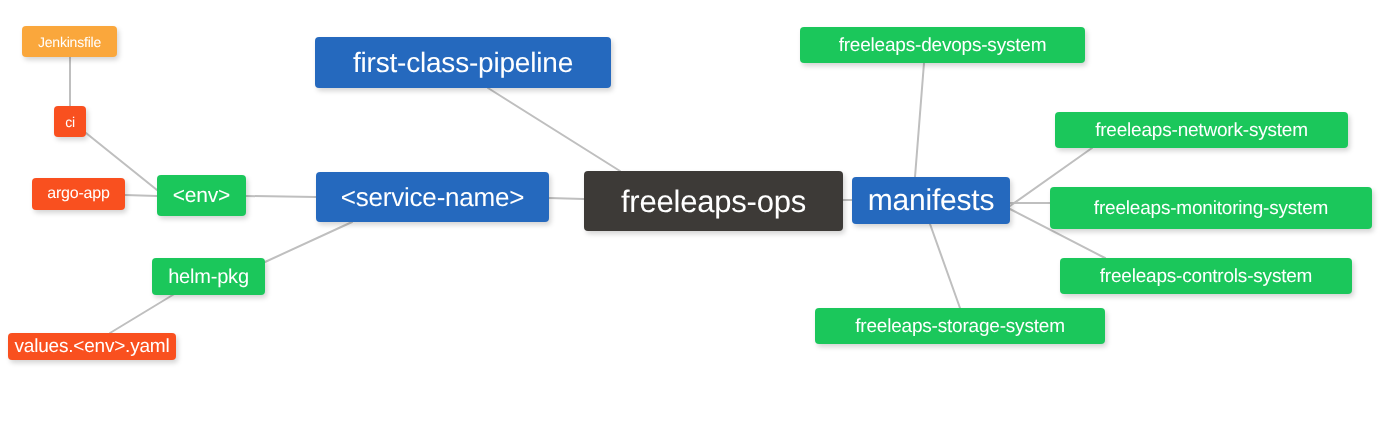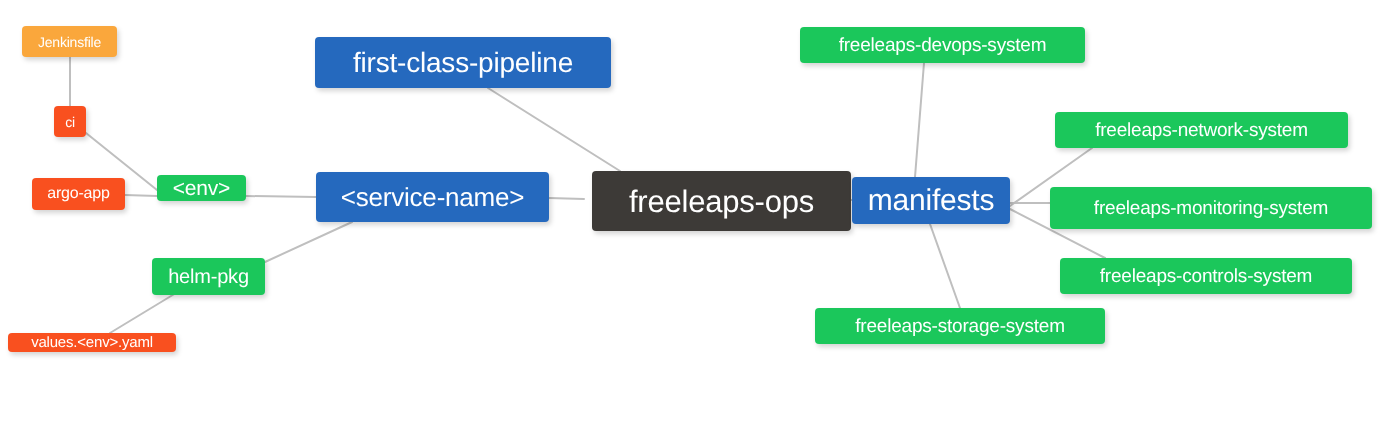--- a/index.html
+++ b/index.html
@@ -55,26 +55,26 @@
       <line x1="924" y1="63" x2="915" y2="177" stroke="#bfbfbf" stroke-width="2" stroke-linecap="round"></line>
       <line x1="1092" y1="148" x2="1010" y2="206" stroke="#bfbfbf" stroke-width="2" stroke-linecap="round"></line>
       <line x1="1050" y1="203" x2="1010" y2="203" stroke="#bfbfbf" stroke-width="2" stroke-linecap="round"></line>
       <line x1="1105" y1="258" x2="1010" y2="209" stroke="#bfbfbf" stroke-width="2" stroke-linecap="round"></line>
       <line x1="960" y1="308" x2="930" y2="224" stroke="#bfbfbf" stroke-width="2" stroke-linecap="round"></line>
     </svg>
   <div id="node-layer">
       <div class="node" style="left: 22px; top: 26px; width: 95px; height: 31px; background: rgb(250, 167, 60); font-size: 14px;">Jenkinsfile</div>
       <div class="node" style="left: 54px; top: 106px; width: 32px; height: 31px; background: rgb(249, 80, 31); font-size: 14px;">ci</div>
       <div class="node" style="left: 32px; top: 178px; width: 93px; height: 32px; background: rgb(249, 80, 31); font-size: 16px;">argo-app</div>
-      <div class="node" style="left: 157px; top: 175px; width: 89px; height: 26px; background: rgb(27, 199, 91); font-size: 21px;">&lt;env&gt;</div>
+      <div class="node" style="left: 157px; top: 175px; width: 89px; height: 41px; background: rgb(27, 199, 91); font-size: 21px;">&lt;env&gt;</div>
       <div class="node" style="left: 152px; top: 258px; width: 113px; height: 37px; background: rgb(27, 199, 91); font-size: 20px;">helm-pkg</div>
-      <div class="node" style="left: 8px; top: 333px; width: 168px; height: 19px; background: rgb(249, 80, 31); font-size: 15px;">values.&lt;env&gt;.yaml</div>
+      <div class="node" style="left: 8px; top: 333px; width: 168px; height: 27px; background: rgb(249, 80, 31); font-size: 19px;">values.&lt;env&gt;.yaml</div>
       <div class="node" style="left: 315px; top: 37px; width: 296px; height: 51px; background: rgb(37, 105, 190); font-size: 28px;">first-class-pipeline</div>
       <div class="node" style="left: 316px; top: 172px; width: 233px; height: 50px; background: rgb(37, 105, 190); font-size: 26px;">&lt;service-name&gt;</div>
-      <div class="node" style="left: 584px; top: 171px; width: 259px; height: 60px; background: rgb(61, 58, 55); font-size: 31px; margin-left: 8px;">freeleaps-ops</div>
+      <div class="node" style="left: 584px; top: 171px; width: 259px; height: 60px; background: rgb(61, 58, 55); font-size: 31px;">freeleaps-ops</div>
       <div class="node" style="left: 852px; top: 177px; width: 158px; height: 47px; background: rgb(37, 105, 190); font-size: 30px;">manifests</div>
       <div class="node" style="left: 800px; top: 27px; width: 285px; height: 36px; background: rgb(27, 199, 91); font-size: 19px;">freeleaps-devops-system</div>
       <div class="node" style="left: 1055px; top: 112px; width: 293px; height: 36px; background: rgb(27, 199, 91); font-size: 19px;">freeleaps-network-system</div>
       <div class="node" style="left: 1050px; top: 187px; width: 322px; height: 42px; background: rgb(27, 199, 91); font-size: 19px;">freeleaps-monitoring-system</div>
       <div class="node" style="left: 1060px; top: 258px; width: 292px; height: 36px; background: rgb(27, 199, 91); font-size: 19px;">freeleaps-controls-system</div>
       <div class="node" style="left: 815px; top: 308px; width: 290px; height: 36px; background: rgb(27, 199, 91); font-size: 19px;">freeleaps-storage-system</div>
     </div>
 </div>
 
 </body></html>

